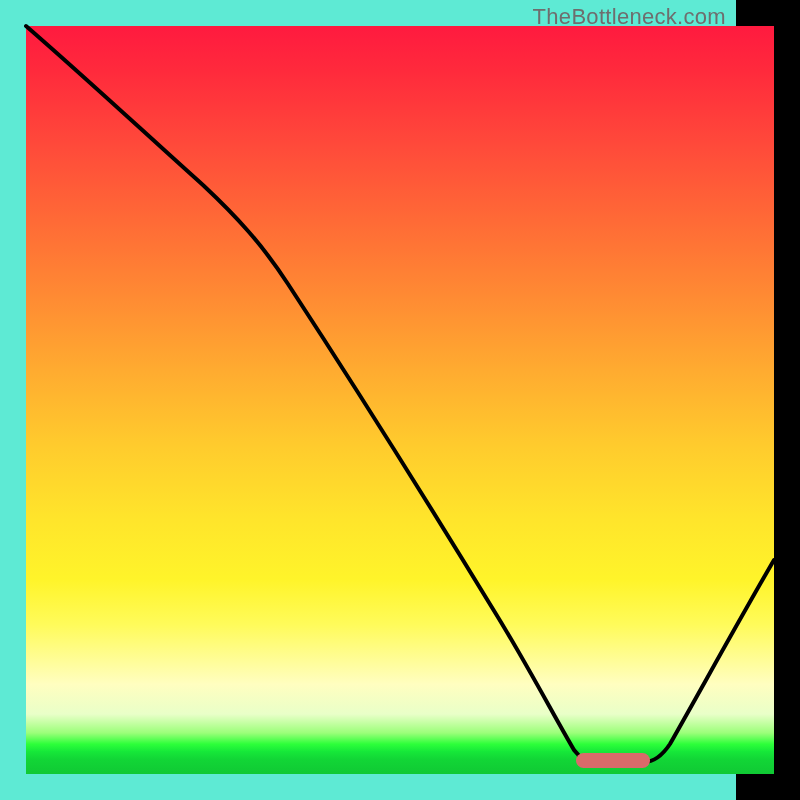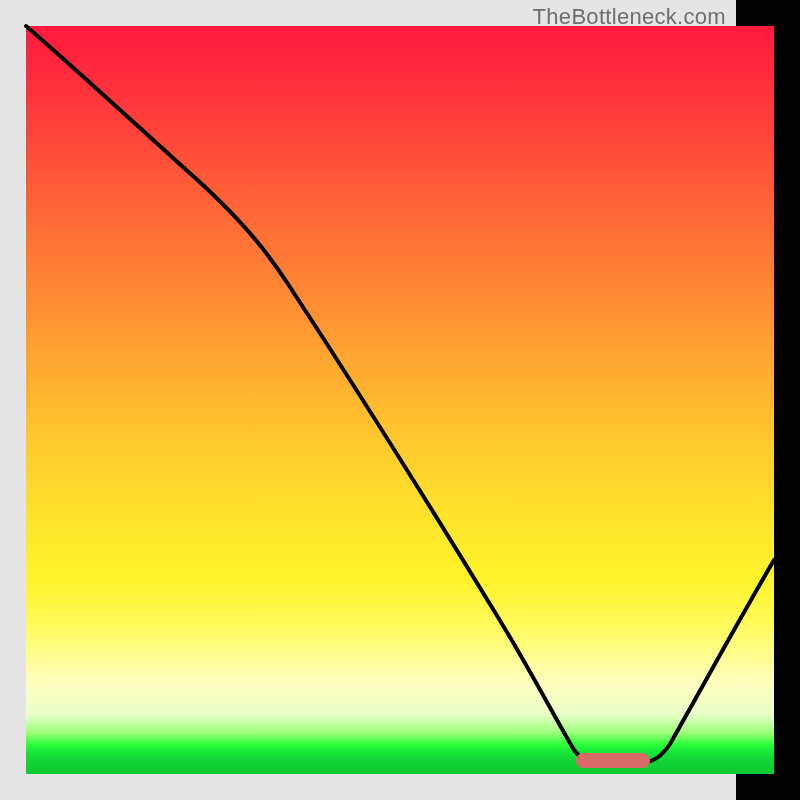--- a/index.html
+++ b/index.html
@@ -10,21 +10,21 @@
     background: #000;
     overflow: hidden;
     font-family: Arial, Helvetica, sans-serif;
   }
   .frame {
     position: absolute;
     top: 0;
     left: 0;
     width: 736px;
     height: 800px;
-    background: #e5e5e5;
+    background: #5eead4;
   }
   .plot-area {
     position: absolute;
     left: 26px;
     top: 26px;
     width: 748px;
     height: 748px;
     
     background: linear-gradient(
       to bottom,

